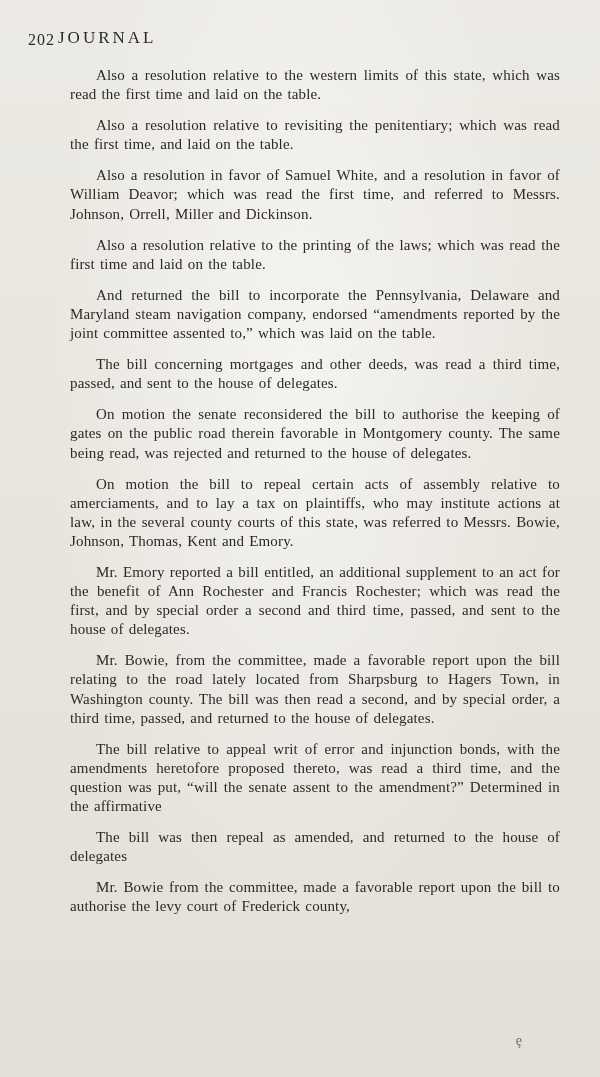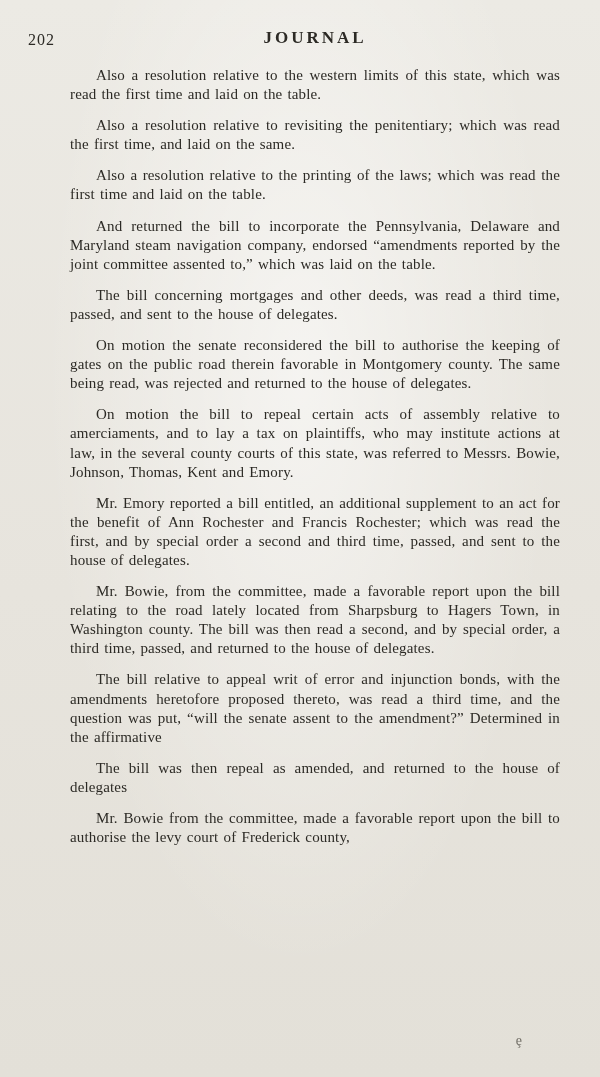--- a/index.html
+++ b/index.html
@@ -31,22 +31,21 @@
     }
     .page-number {
       position: absolute;
       left: -30px;
       top: 3px;
       font-size: 16px;
       letter-spacing: 1px;
       font-weight: normal;
     }
     .journal-title {
-      text-align: center;
-      font-weight: bold;
+      font-weight: normal;
       font-size: 17px;
       letter-spacing: 3px;
     }
     .body-text p {
       margin: 12px;
       font-size: 15px;
       line-height: 19.1px;
       text-align: justify;
       text-indent: 26px;
       letter-spacing: 0.15px;
@@ -67,21 +66,22 @@
 
 <div class="page">
 
   <div class="header">
     <span class="page-number">202</span>
     <div class="journal-title">JOURNAL</div>
   </div>
 
   <div class="body-text">
     <p>Also a resolution relative to the western limits of this state, which was read the first time and laid on the table.</p>
-    <p>Also a resolution relative to revisiting the penitentiary; which was read the first time, and laid on the same.</p>
+    <p>Also a resolution relative to revisiting the penitentiary; which was read the first time, and laid on the table.</p>
+    <p>Also a resolution in favor of Samuel White, and a resolution in favor of William Deavor; which was read the first time, and referred to Messrs. Johnson, Orrell, Miller and Dickinson.</p>
     <p>Also a resolution relative to the printing of the laws; which was read the first time and laid on the table.</p>
     <p>And returned the bill to incorporate the Pennsylvania, Delaware and Maryland steam navigation company, endorsed “amendments reported by the joint committee assented to,” which was laid on the table.</p>
     <p>The bill concerning mortgages and other deeds, was read a third time, passed, and sent to the house of delegates.</p>
     <p>On motion the senate reconsidered the bill to authorise the keeping of gates on the public road therein favorable in Montgomery county.  The same being read, was rejected and returned to the house of delegates.</p>
     <p>On motion the bill to repeal certain acts of assembly relative to amerciaments, and to lay a tax on plaintiffs, who may institute actions at law, in the several county courts of this state, was referred to Messrs. Bowie, Johnson, Thomas, Kent and Emory.</p>
     <p>Mr. Emory reported a bill entitled, an additional supplement to an act for the benefit of Ann Rochester and Francis Rochester; which was read the first, and by special order a second and third time, passed, and sent to the house of delegates.</p>
     <p>Mr. Bowie, from the committee, made a favorable report upon the bill relating to the road lately located from Sharpsburg to Hagers Town, in Washington county.  The bill was then read a second, and by special order, a third time, passed, and returned to the house of delegates.</p>
     <p>The bill relative to appeal writ of error and injunction bonds, with the amendments heretofore proposed thereto, was read a third time, and the question was put, “will the senate assent to the amendment?”  Determined in the affirmative</p>
     <p>The bill was then repeal as amended, and returned to the house of delegates</p>
     <p>Mr. Bowie from the committee, made a favorable report upon the bill to authorise the levy court of Frederick county,</p>

